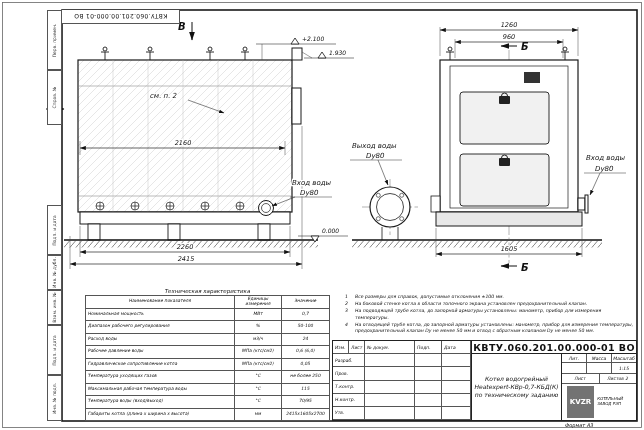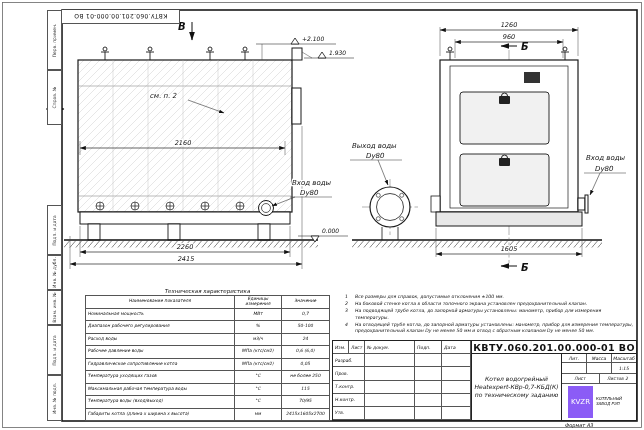--- a/index.html
+++ b/index.html
@@ -45,21 +45,21 @@
           font-size:9.5px;font-weight:bold;font-style:normal;letter-spacing:0.4px;}
   .tb-lower{flex:1;display:flex;}
   .tb-name{flex:1;border-right:1px solid #222;display:flex;flex-direction:column;align-items:center;
            justify-content:center;font-size:6px;text-align:center;line-height:1.3;padding:2px;}
   .tb-meta{width:74px;display:flex;flex-direction:column;font-size:4.5px;}
   .m-row{display:flex;}
   .m-cell{flex:1;border-right:1px solid #555;border-bottom:1px solid #555;display:flex;align-items:center;
           justify-content:center;box-sizing:border-box;}
   .m-cell:last-child{border-right:none;}
   .logo-area{flex:1;display:flex;align-items:center;justify-content:center;gap:3px;padding:2px;}
-  .logo-badge{background:#8b5cf6;color:#fff;font-weight:normal;font-style:normal;font-size:7px;padding:12px 3px;}
+  .logo-badge{background:#737373;color:#fff;font-weight:bold;font-style:normal;font-size:7px;padding:12px 3px;}
   .company{font-size:4px;width:34px;line-height:1.2;}
   .format{position:absolute;left:565px;top:422px;font-size:5px;font-style:italic;}
 </style>
 </head>
 <body>
 
 <div class="sheet">
 
 <svg class="draw" viewBox="0 0 644 430">
   <defs>

